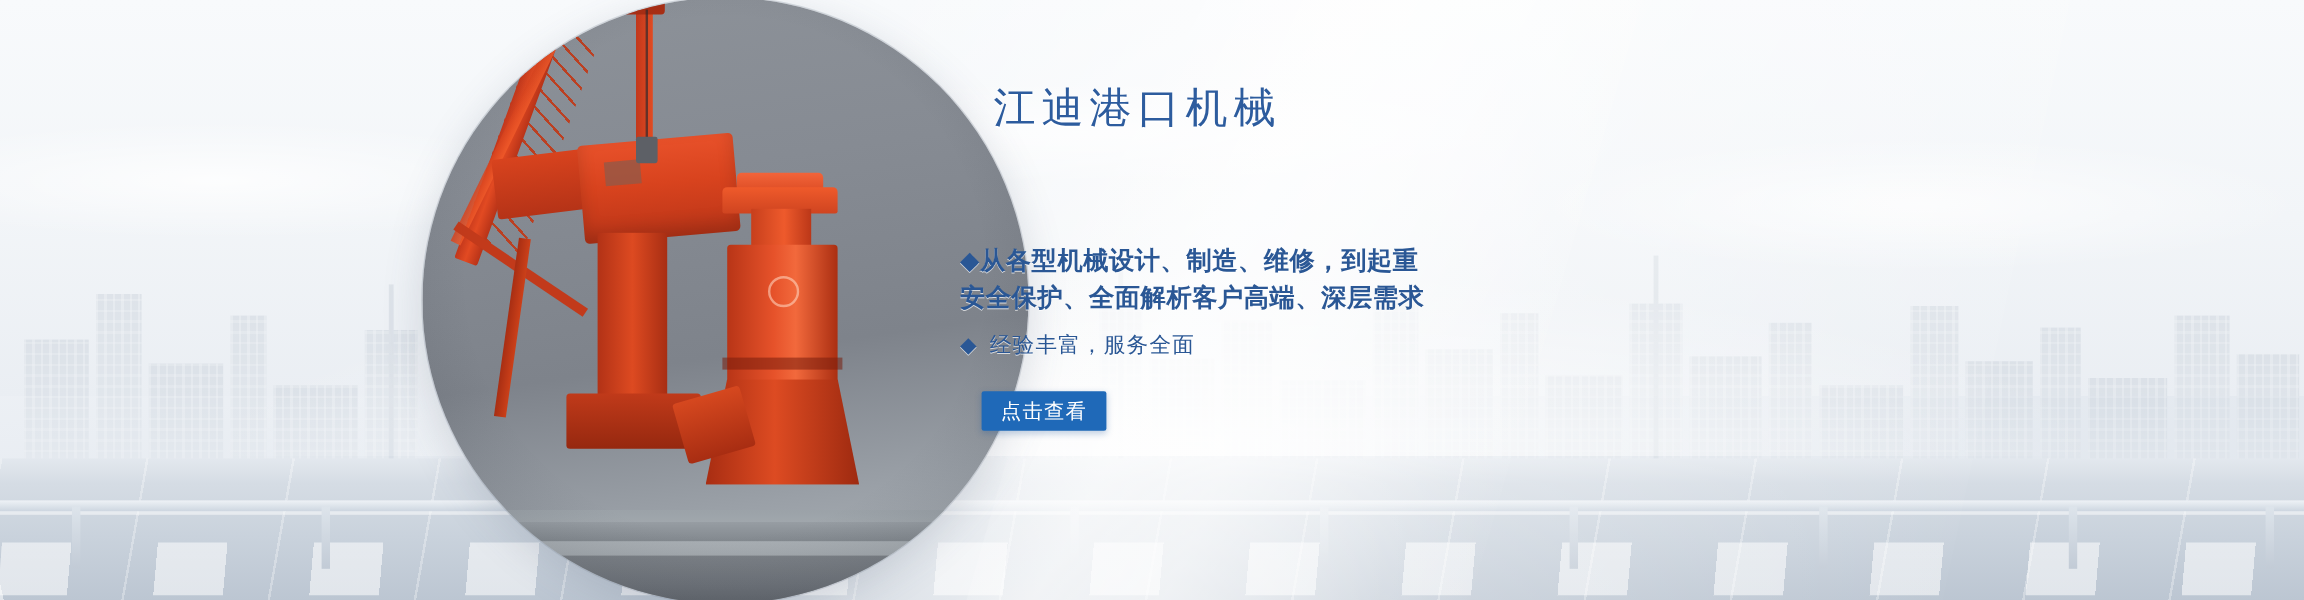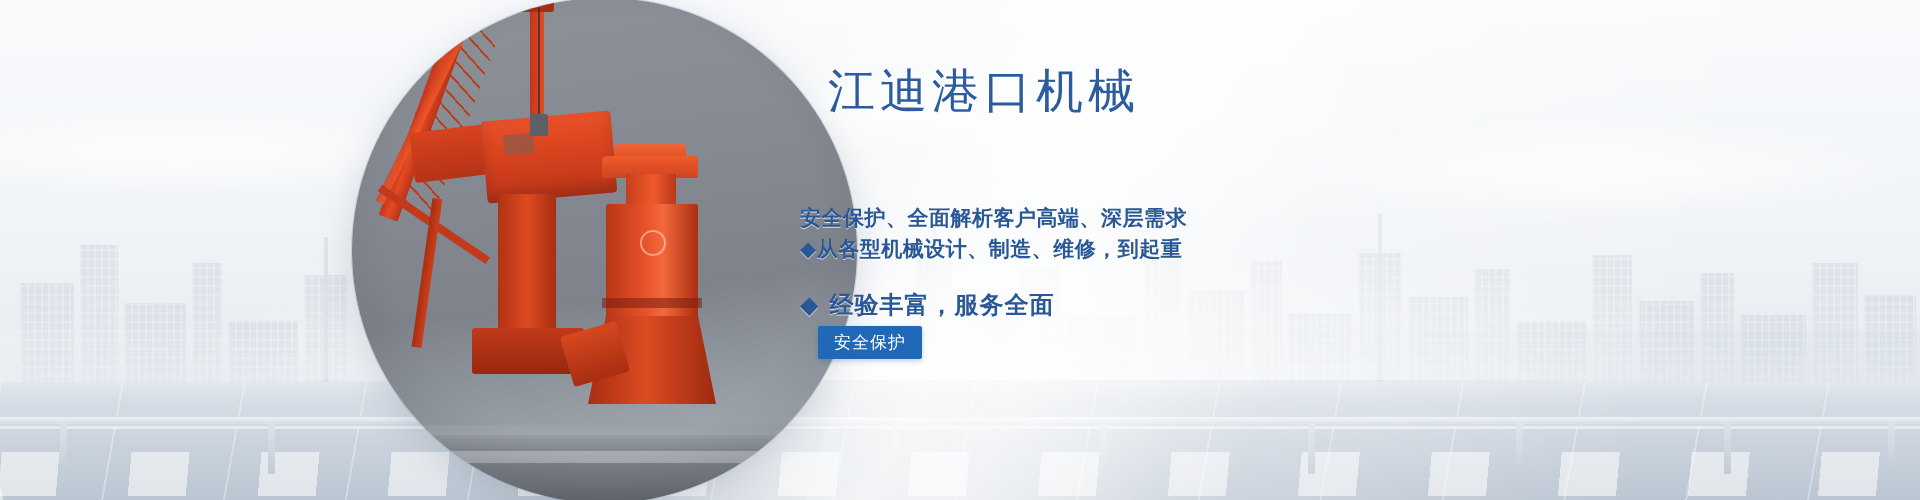--- a/index.html
+++ b/index.html
@@ -195,21 +195,21 @@
     transform:rotate(-16deg);border-radius:3px;
   }
   .ph-vig{
     position:absolute;left:0;top:0;width:505px;height:505px;
     background:radial-gradient(circle at 50% 46%,rgba(0,0,0,0) 58%,rgba(30,36,44,.22) 100%);
   }
 
   
   .title{
     position:absolute;left:828px;top:62px;
-    font-size:47px;line-height:58px;color:#2d5c9e;letter-spacing:5px;
+    font-size:35px;line-height:58px;color:#2d5c9e;letter-spacing:5px;
     font-weight:400;white-space:nowrap;
     text-shadow:0 1px 0 rgba(255,255,255,.85);
     text-align:right;
   }
   .ribbon{
     position:absolute;left:828px;top:130px;height:44px;
     background:linear-gradient(180deg,#f6a13a 0%,#f29524 55%,#ef8c18 100%);
     clip-path:polygon(18px 0,100% 0,calc(100% - 18px) 100%,0 100%);
     padding:0 30px 0 32px;
     display:flex;align-items:center;white-space:nowrap;
@@ -221,22 +221,22 @@
   .body-block{
     position:absolute;left:800px;top:202px;width:420px;
   }
   .body-line{
     font-size:21px;line-height:31px;color:#2a5795;font-weight:700;
     letter-spacing:.5px;white-space:nowrap;
     text-shadow:0 1px 0 rgba(255,255,255,.7);
   }
   .body-line.indent{padding-left:0px;}
   .feature{
-    position:absolute;left:800px;top:289px;
-    font-size:24px;line-height:31px;color:#2a5795;font-weight:700;
+    position:absolute;left:800px;top:272px;
+    font-size:18px;line-height:31px;color:#2a5795;font-weight:400;
     letter-spacing:1px;white-space:nowrap;
     text-shadow:0 1px 0 rgba(255,255,255,.7);
   }
   .feature .dia{margin-right:10px;}
   .cta{
     position:absolute;left:818px;top:326px;
     width:104px;height:33px;border:0;
     background:#1f69b8;color:#fff;
     font-size:17px;letter-spacing:1px;font-weight:400;
     font-family:"Liberation Sans","DejaVu Sans",sans-serif;
@@ -341,23 +341,23 @@
       <div class="craneB-arm"></div>
 
       <div class="ph-vig"></div>
     </div>
   </div>
 
   <div class="title">江迪港口机械</div>
 
 
   <div class="body-block">
+    <div class="body-line">◆从各型机械设计、制造、维修，到起重</div>
     <div class="body-line indent">安全保护、全面解析客户高端、深层需求</div>
-    <div class="body-line">◆从各型机械设计、制造、维修，到起重</div>
   </div>
 
   <div class="feature">
     <span class="dia">◆</span><span>经验丰富，服务全面</span>
   </div>
 
-  <div class="cta">安全保护</div>
+  <div class="cta">点击查看</div>
 
 </div>
 
 </body></html>

